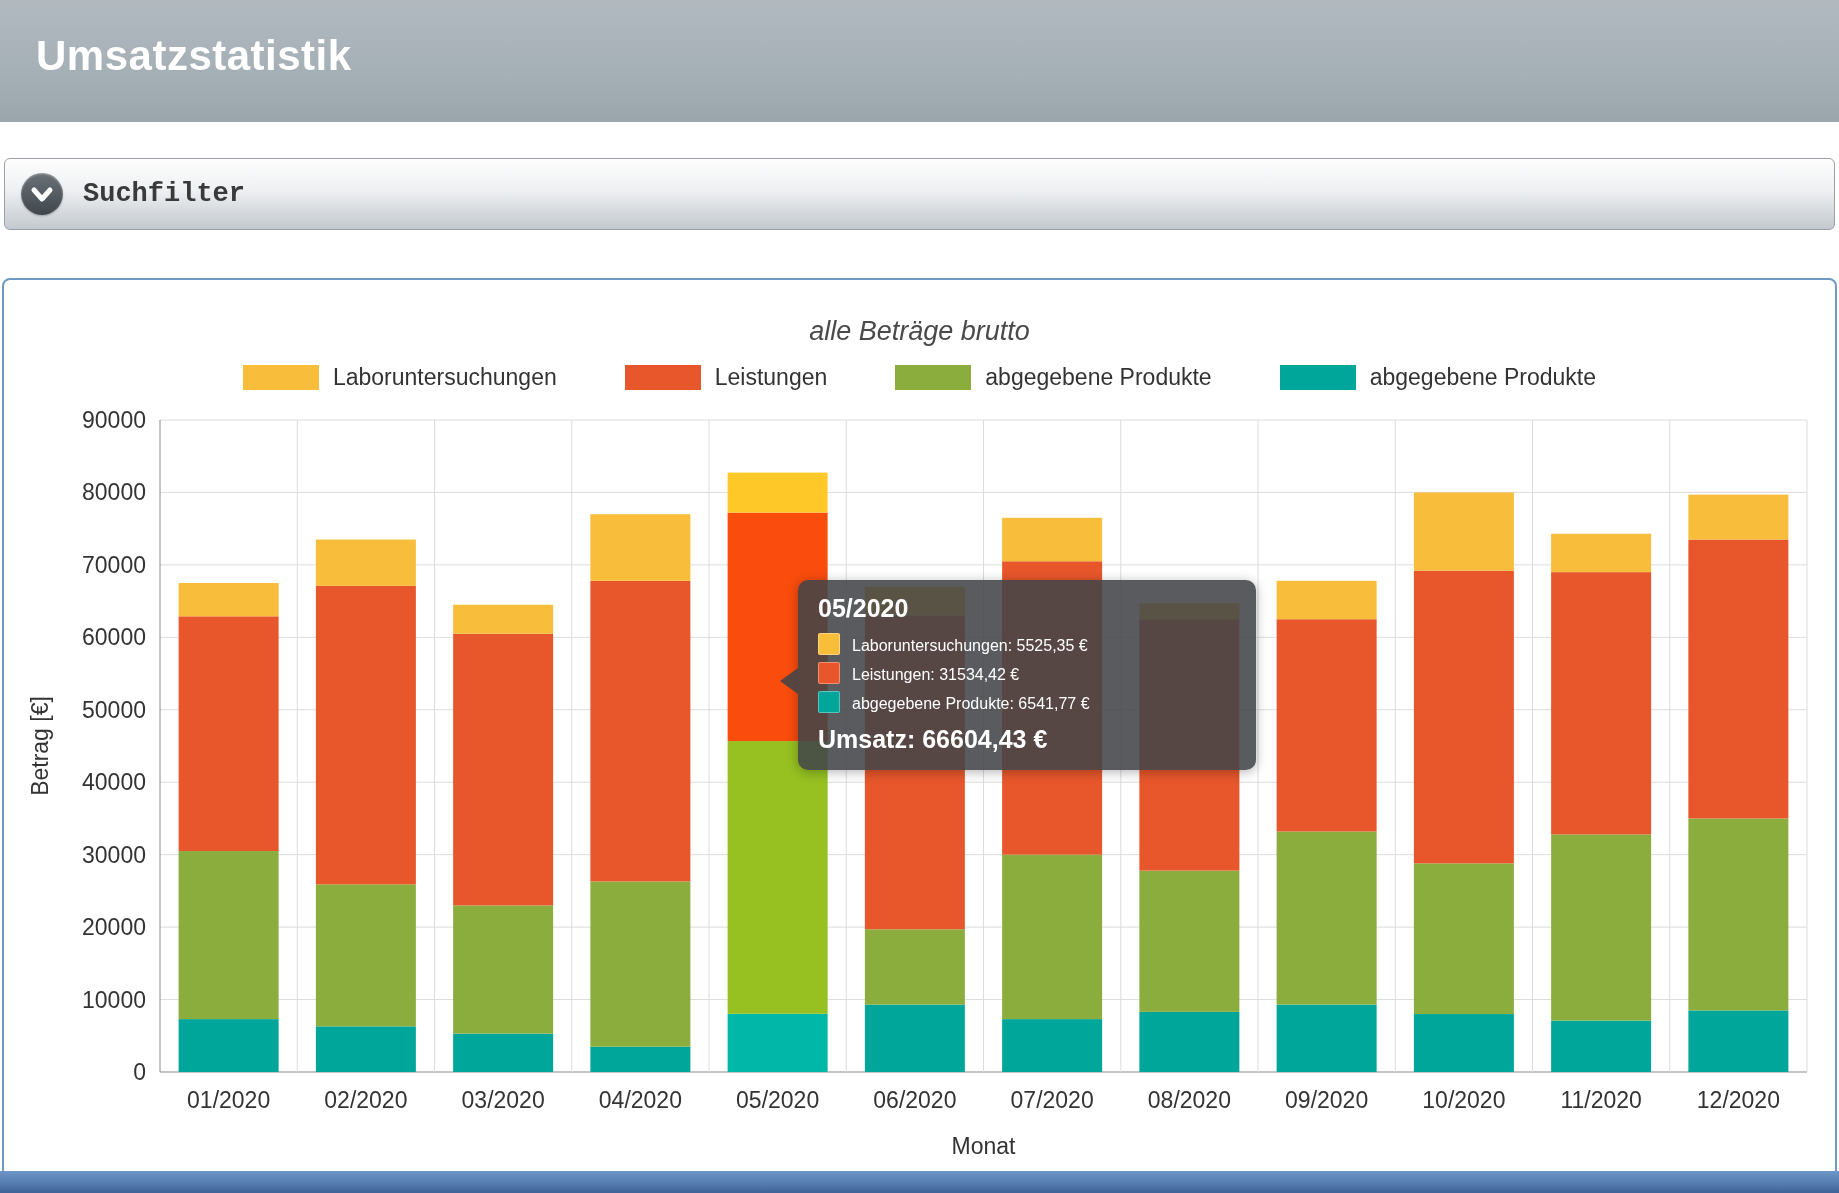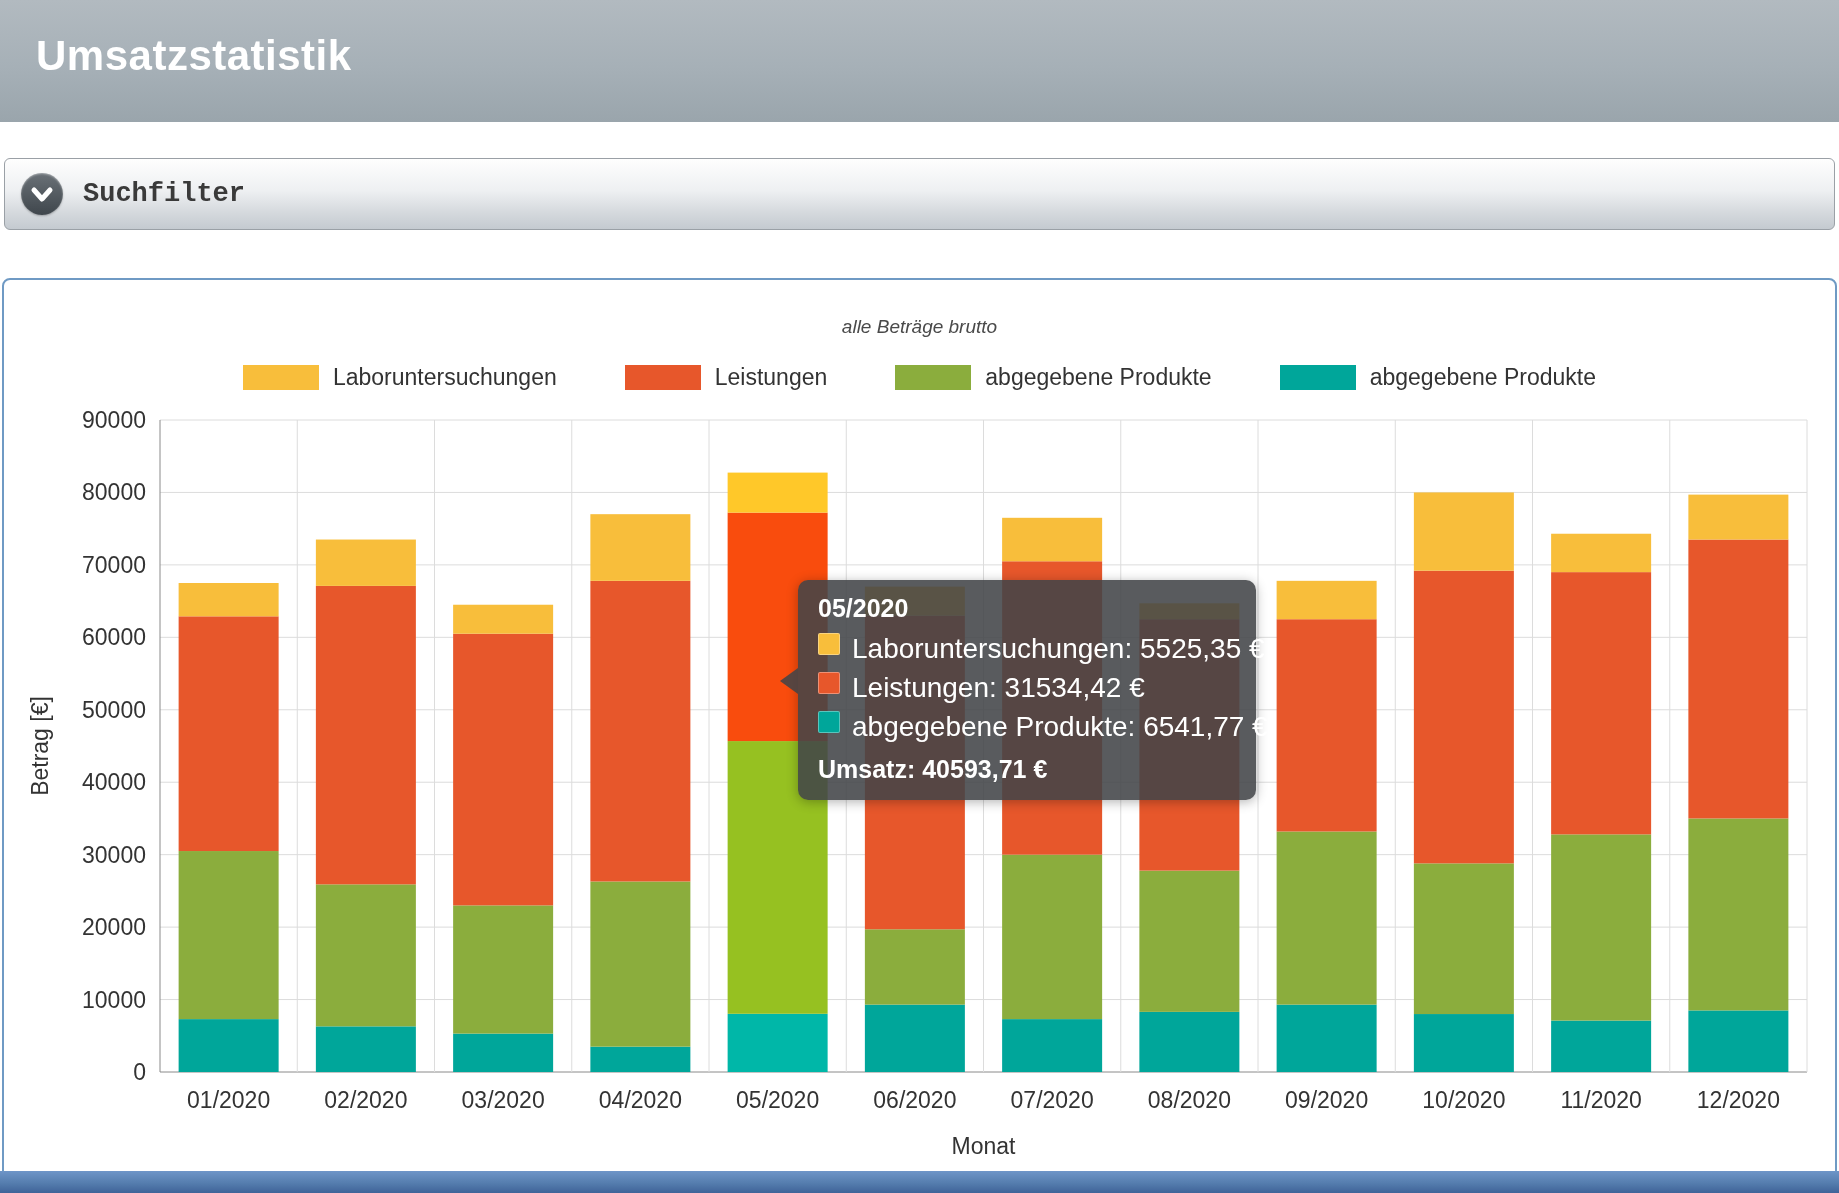--- a/index.html
+++ b/index.html
@@ -31,21 +31,21 @@
     display:flex;align-items:center;justify-content:center;
   }
   .filter-label{margin-left:20px;font-size:27px;font-weight:bold;color:#3a3a3a}
   
   .chart-panel{
     position:absolute;left:2px;top:278px;width:1835px;height:915px;
     background:#fff;border:2px solid #6f9ac4;border-radius:8px 8px 0 0;
   }
   .chart-title{
     position:absolute;left:0;top:36px;width:100%;text-align:center;
-    font-size:19px;font-style:italic;color:#4a4a4a;
+    font-size:27px;font-style:italic;color:#4a4a4a;
   }
   .legend{
     position:absolute;left:0;top:84px;width:100%;
     display:flex;justify-content:center;align-items:center;gap:36px;
   }
   .legend-item{display:flex;align-items:center;margin:0 16px;cursor:pointer}
   .legend-swatch{width:76px;height:25px;margin-right:14px;display:inline-block}
   .legend-label{font-size:23px;color:#333}
   #chart-svg{position:absolute;left:0;top:0}
   
@@ -54,21 +54,21 @@
     background:rgba(66,68,72,0.88);border-radius:10px;
     padding:14px 20px 16px 20px;color:#fff;
     box-shadow:0 2px 12px rgba(0,0,0,.3);
   }
   .tooltip-arrow{
     position:absolute;left:-18px;top:88px;width:0;height:0;
     border-top:13px solid transparent;border-bottom:13px solid transparent;
     border-right:18px solid rgba(66,68,72,0.88);
   }
   .tooltip-title{font-size:25px;font-weight:bold;margin-bottom:10px}
-  .tooltip-row{display:flex;align-items:flex-start;margin:7px 0;font-size:28px;white-space:nowrap}
+  .tooltip-row{display:flex;align-items:flex-end;margin:7px 0;font-size:16px;white-space:nowrap}
   .tooltip-swatch{width:22px;height:22px;margin-right:12px;flex:0 0 auto;border-radius:2px;border:1px solid rgba(255,255,255,.35)}
   .tooltip-total{font-size:25px;font-weight:bold;margin-top:12px}
   
   .footer-strip{
     position:absolute;left:0;bottom:0;width:1839px;height:22px;z-index:6;
     background:linear-gradient(#6e95c8 0%,#557dae 55%,#3f6398 100%);
   }
 </style>
 </head>
 <body>
@@ -213,16 +213,16 @@
     <span>Laboruntersuchungen: 5525,35 €</span>
   </div>
   <div class="tooltip-row">
     <span class="tooltip-swatch" style="background: rgb(231, 87, 43);"></span>
     <span>Leistungen: 31534,42 €</span>
   </div>
   <div class="tooltip-row">
     <span class="tooltip-swatch" style="background: rgb(0, 166, 154);"></span>
     <span>abgegebene Produkte: 6541,77 €</span>
   </div>
-  <div class="tooltip-total">Umsatz: 40593,71 €</div>
+  <div class="tooltip-total">Umsatz: 66604,43 €</div>
 </div>
 
 <div class="footer-strip"></div>
 
 </body></html>

